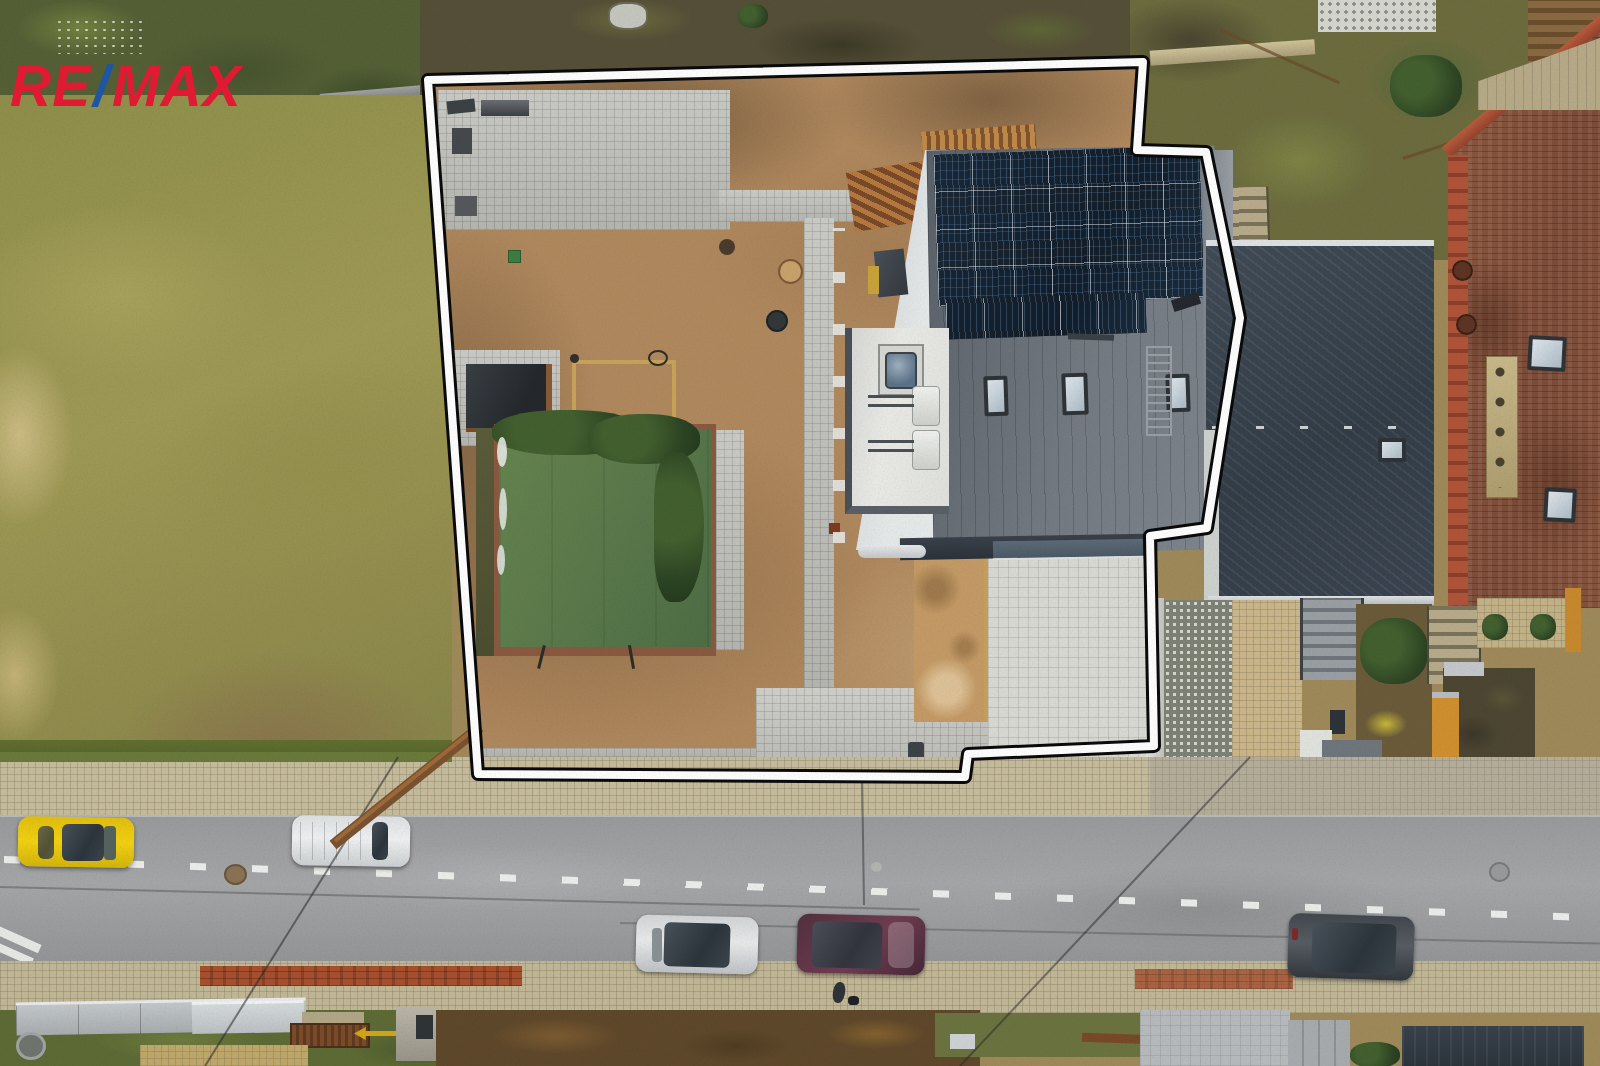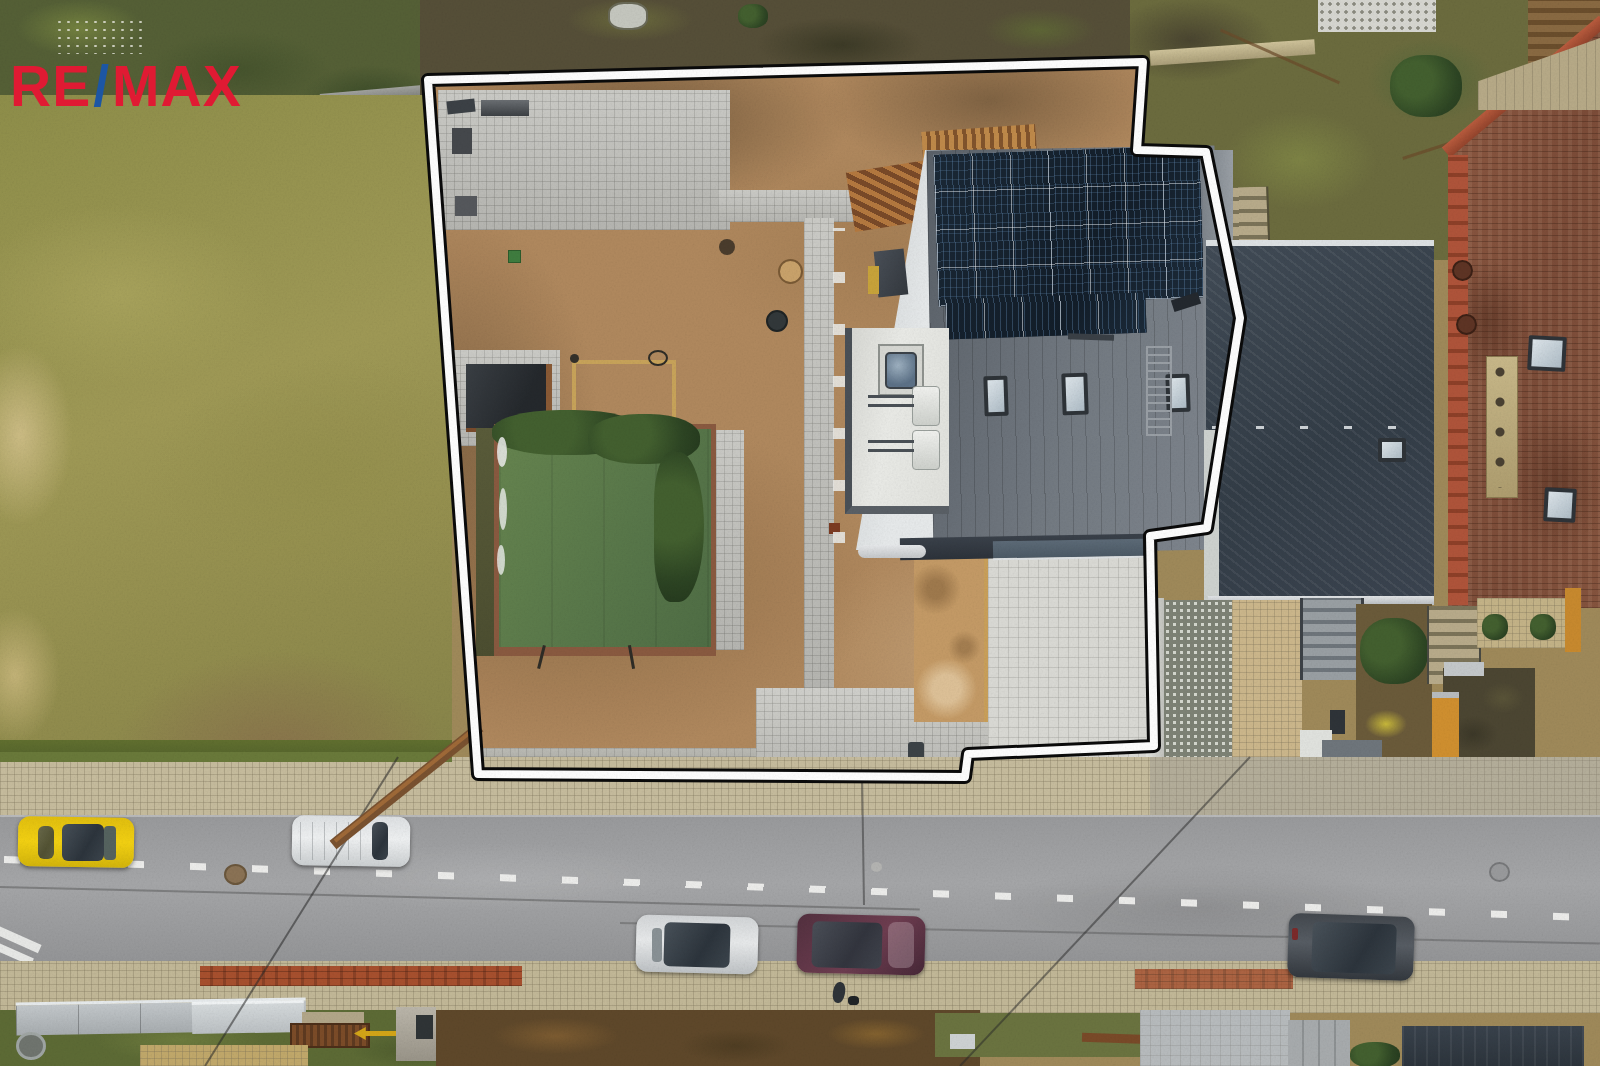--- a/index.html
+++ b/index.html
@@ -23,21 +23,21 @@
   .checker{background-color:#7e8376;background-image:
     radial-gradient(circle,#d6d9d0 1.5px,transparent 1.9px);background-size:7px 7px;}
   .sandbed{background-color:#c59b66;background-image:
     radial-gradient(circle at 30% 20%,rgba(90,60,30,.35) 0 6%,transparent 18%),
     radial-gradient(circle at 70% 55%,rgba(90,60,30,.3) 0 5%,transparent 16%),
     radial-gradient(circle at 45% 80%,rgba(240,220,185,.6) 0 10%,transparent 22%);}
   .hedge{background:radial-gradient(circle at 35% 40%,#43602f 0 30%,#2d4523 70%,#24391d);border-radius:45%;}
   .stairs-stone{background-image:repeating-linear-gradient(0deg,#b9ac8b 0 9px,#7c7459 9px 13px);}
   .slats{background-image:repeating-linear-gradient(90deg,#c08a4a 0 5px,#82542c 5px 9px);}
   
-  #logo{left:10px;top:58px;font-size:57px;line-height:1;font-weight:bold;
+  #logo{left:10px;top:58px;font-size:57px;line-height:1;font-weight:bold;font-style:italic;
         letter-spacing:1px;z-index:60;white-space:nowrap;}
   #logo .red{color:#e01a33;} #logo .blue{color:#1c56a4;padding:0 2px;}
   .roofwin{background:#2e3338;border-radius:2px;}
   .roofwin i{position:absolute;inset:4px;background:linear-gradient(135deg,#dfe7ec,#aebcc6);display:block;}
   .car{border-radius:12px;box-shadow:0 2px 4px rgba(0,0,0,.45);}
   .glass{background:linear-gradient(120deg,#49525a,#2c343c 60%,#3c454d);border-radius:6px;}
   svg{display:block;}
 </style>
 </head>
 <body>

